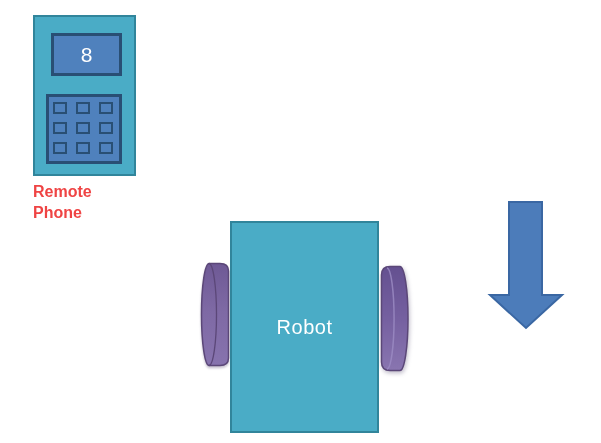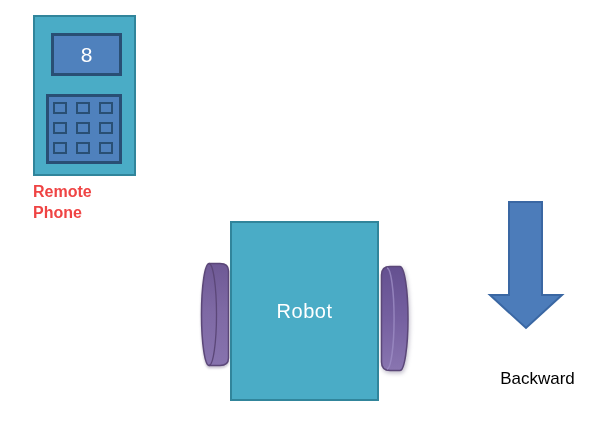--- a/index.html
+++ b/index.html
@@ -27,21 +27,21 @@
     column-gap:9px; row-gap:8px; padding:5px 0 0 4px;
   }
   .keypad-key { border:2px solid var(--panel-border,#294F74); box-sizing:border-box; }
   .phone-label {
     left:33px; top:181px; color:#ef4444; font-weight:bold;
     font-size:16px; line-height:21px; white-space:nowrap;
   }
 
   
   .robot-body {
-    left:230px; top:221px; width:149px; height:180px;
+    left:230px; top:221px; width:149px; height:212px;
     background:var(--teal,#4AACC6); border:2px solid var(--teal-border,#31859B);
     display:flex; align-items:center; justify-content:center;
   }
   .robot-label { color:#ffffff; font-size:20px; letter-spacing:0.5px; }
   .wheel-left  { left:200px; top:262px; filter:drop-shadow(0px 2px 1px rgba(96,84,120,0.35)); }
   .wheel-right { left:379px; top:265px; filter:drop-shadow(1px 2px 2px rgba(96,84,120,0.40)); }
 
   
   .arrow-svg { left:485px; top:198px; }
   .arrow-label {
@@ -102,15 +102,14 @@
   </svg>
 
   <div class="abs robot-body">
     <span class="robot-label">Robot</span>
   </div>
 
   <svg class="abs arrow-svg" width="82" height="136" viewBox="0 0 82 136">
     <polygon points="24,4 57,4 57,97 77,97 41,130 5,97 24,97" fill="var(--arrow-fill,#4C7CBA)" stroke="var(--arrow-border,#3A67A3)" stroke-width="2" stroke-linejoin="miter"></polygon>
   </svg>
 
-  <div class="abs arrow-label">Backward</div>
 
 </div>
 
 </body></html>

